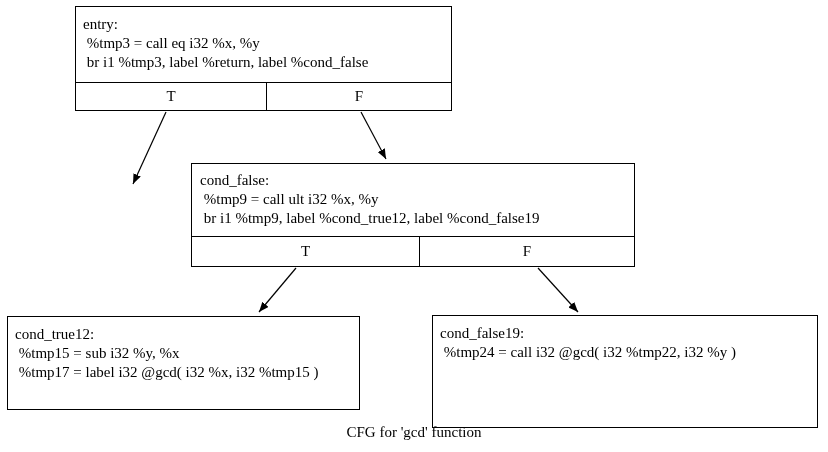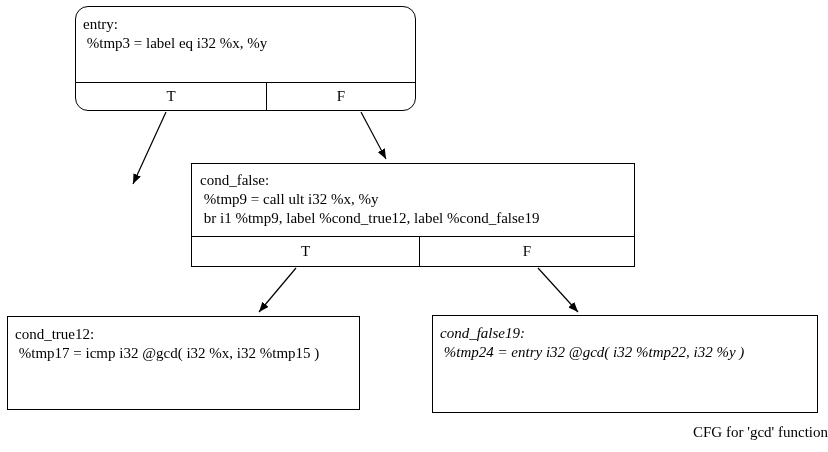--- a/index.html
+++ b/index.html
@@ -45,45 +45,45 @@
     border-top: 1px solid #000000;
     box-sizing: border-box;
   }
   .branch-cell {
     box-sizing: border-box;
     text-align: center;
     font-size: 15px;
     color: #000000;
   }
   
-  .node-entry { left: 75px; top: 6px; width: 341px; height: 105px; border-radius: 13px; }
+  .node-entry { left: 75px; top: 6px; width: 377px; height: 105px; }
   .node-entry .branch-row { height: 28px; }
   .node-entry .branch-cell { line-height: 27px; }
   .node-entry .cell-t { width: 191px; border-right: 1px solid #000000; }
   .node-entry .cell-f { flex: 1; }
   
   .node-return { left: 63px; top: 188px; width: 104px; height: 52px; }
   .node-return .body { padding: 6px 4px 0 7px; }
   
   .node-cond_false { left: 191px; top: 163px; width: 444px; height: 104px; }
   .node-cond_false .body { padding: 7px 6px 0 8px; }
   .node-cond_false .branch-row { height: 30px; }
   .node-cond_false .branch-cell { line-height: 29px; }
   .node-cond_false .cell-t { width: 228px; border-right: 1px solid #000000; }
   .node-cond_false .cell-f { flex: 1; }
   
   .node-cond_true12 { left: 7px; top: 316px; width: 353px; height: 94px; }
   
-  .node-cond_false19 { left: 432px; top: 315px; width: 386px; height: 98px; font-style: italic; }
+  .node-cond_false19 { left: 432px; top: 315px; width: 386px; height: 113px; }
   
   .caption {
     position: absolute;
     left: 0; top: 424px;
     width: 828px;
-    text-align: right;
+    text-align: center;
     font-size: 15px;
     color: #000000;
   }
 </style>
 </head>
 <body>
 
 <div class="canvas">
 
   <svg class="edges" viewBox="0 0 828 452" xmlns="http://www.w3.org/2000/svg">
@@ -94,21 +94,22 @@
     </defs>
     <line x1="166" y1="112" x2="133" y2="184" stroke="#000000" stroke-width="1.2" marker-end="url(#arrowhead)"></line>
     <line x1="361" y1="112" x2="386" y2="159" stroke="#000000" stroke-width="1.2" marker-end="url(#arrowhead)"></line>
     <line x1="296" y1="268" x2="259" y2="312" stroke="#000000" stroke-width="1.2" marker-end="url(#arrowhead)"></line>
     <line x1="538" y1="268" x2="578" y2="312" stroke="#000000" stroke-width="1.2" marker-end="url(#arrowhead)"></line>
   </svg>
 
   <div class="node node-entry">
     <div class="body">
       <div class="code-line">entry:</div>
-      <div class="code-line"> %tmp3 = label eq i32 %x, %y</div>
+      <div class="code-line"> %tmp3 = call eq i32 %x, %y</div>
+      <div class="code-line"> br i1 %tmp3, label %return, label %cond_false</div>
     </div>
     <div class="branch-row">
       <div class="branch-cell cell-t">T</div>
       <div class="branch-cell cell-f">F</div>
     </div>
   </div>
 
 
   <div class="node node-cond_false">
     <div class="body">
@@ -118,26 +119,27 @@
     </div>
     <div class="branch-row">
       <div class="branch-cell cell-t">T</div>
       <div class="branch-cell cell-f">F</div>
     </div>
   </div>
 
   <div class="node node-cond_true12">
     <div class="body">
       <div class="code-line">cond_true12:</div>
-      <div class="code-line"> %tmp17 = icmp i32 @gcd( i32 %x, i32 %tmp15 )</div>
+      <div class="code-line"> %tmp15 = sub i32 %y, %x</div>
+      <div class="code-line"> %tmp17 = label i32 @gcd( i32 %x, i32 %tmp15 )</div>
     </div>
   </div>
 
   <div class="node node-cond_false19">
     <div class="body">
       <div class="code-line">cond_false19:</div>
-      <div class="code-line"> %tmp24 = entry i32 @gcd( i32 %tmp22, i32 %y )</div>
+      <div class="code-line"> %tmp24 = call i32 @gcd( i32 %tmp22, i32 %y )</div>
     </div>
   </div>
 
   <div class="caption">CFG for 'gcd' function</div>
 
 </div>
 
 </body></html>

